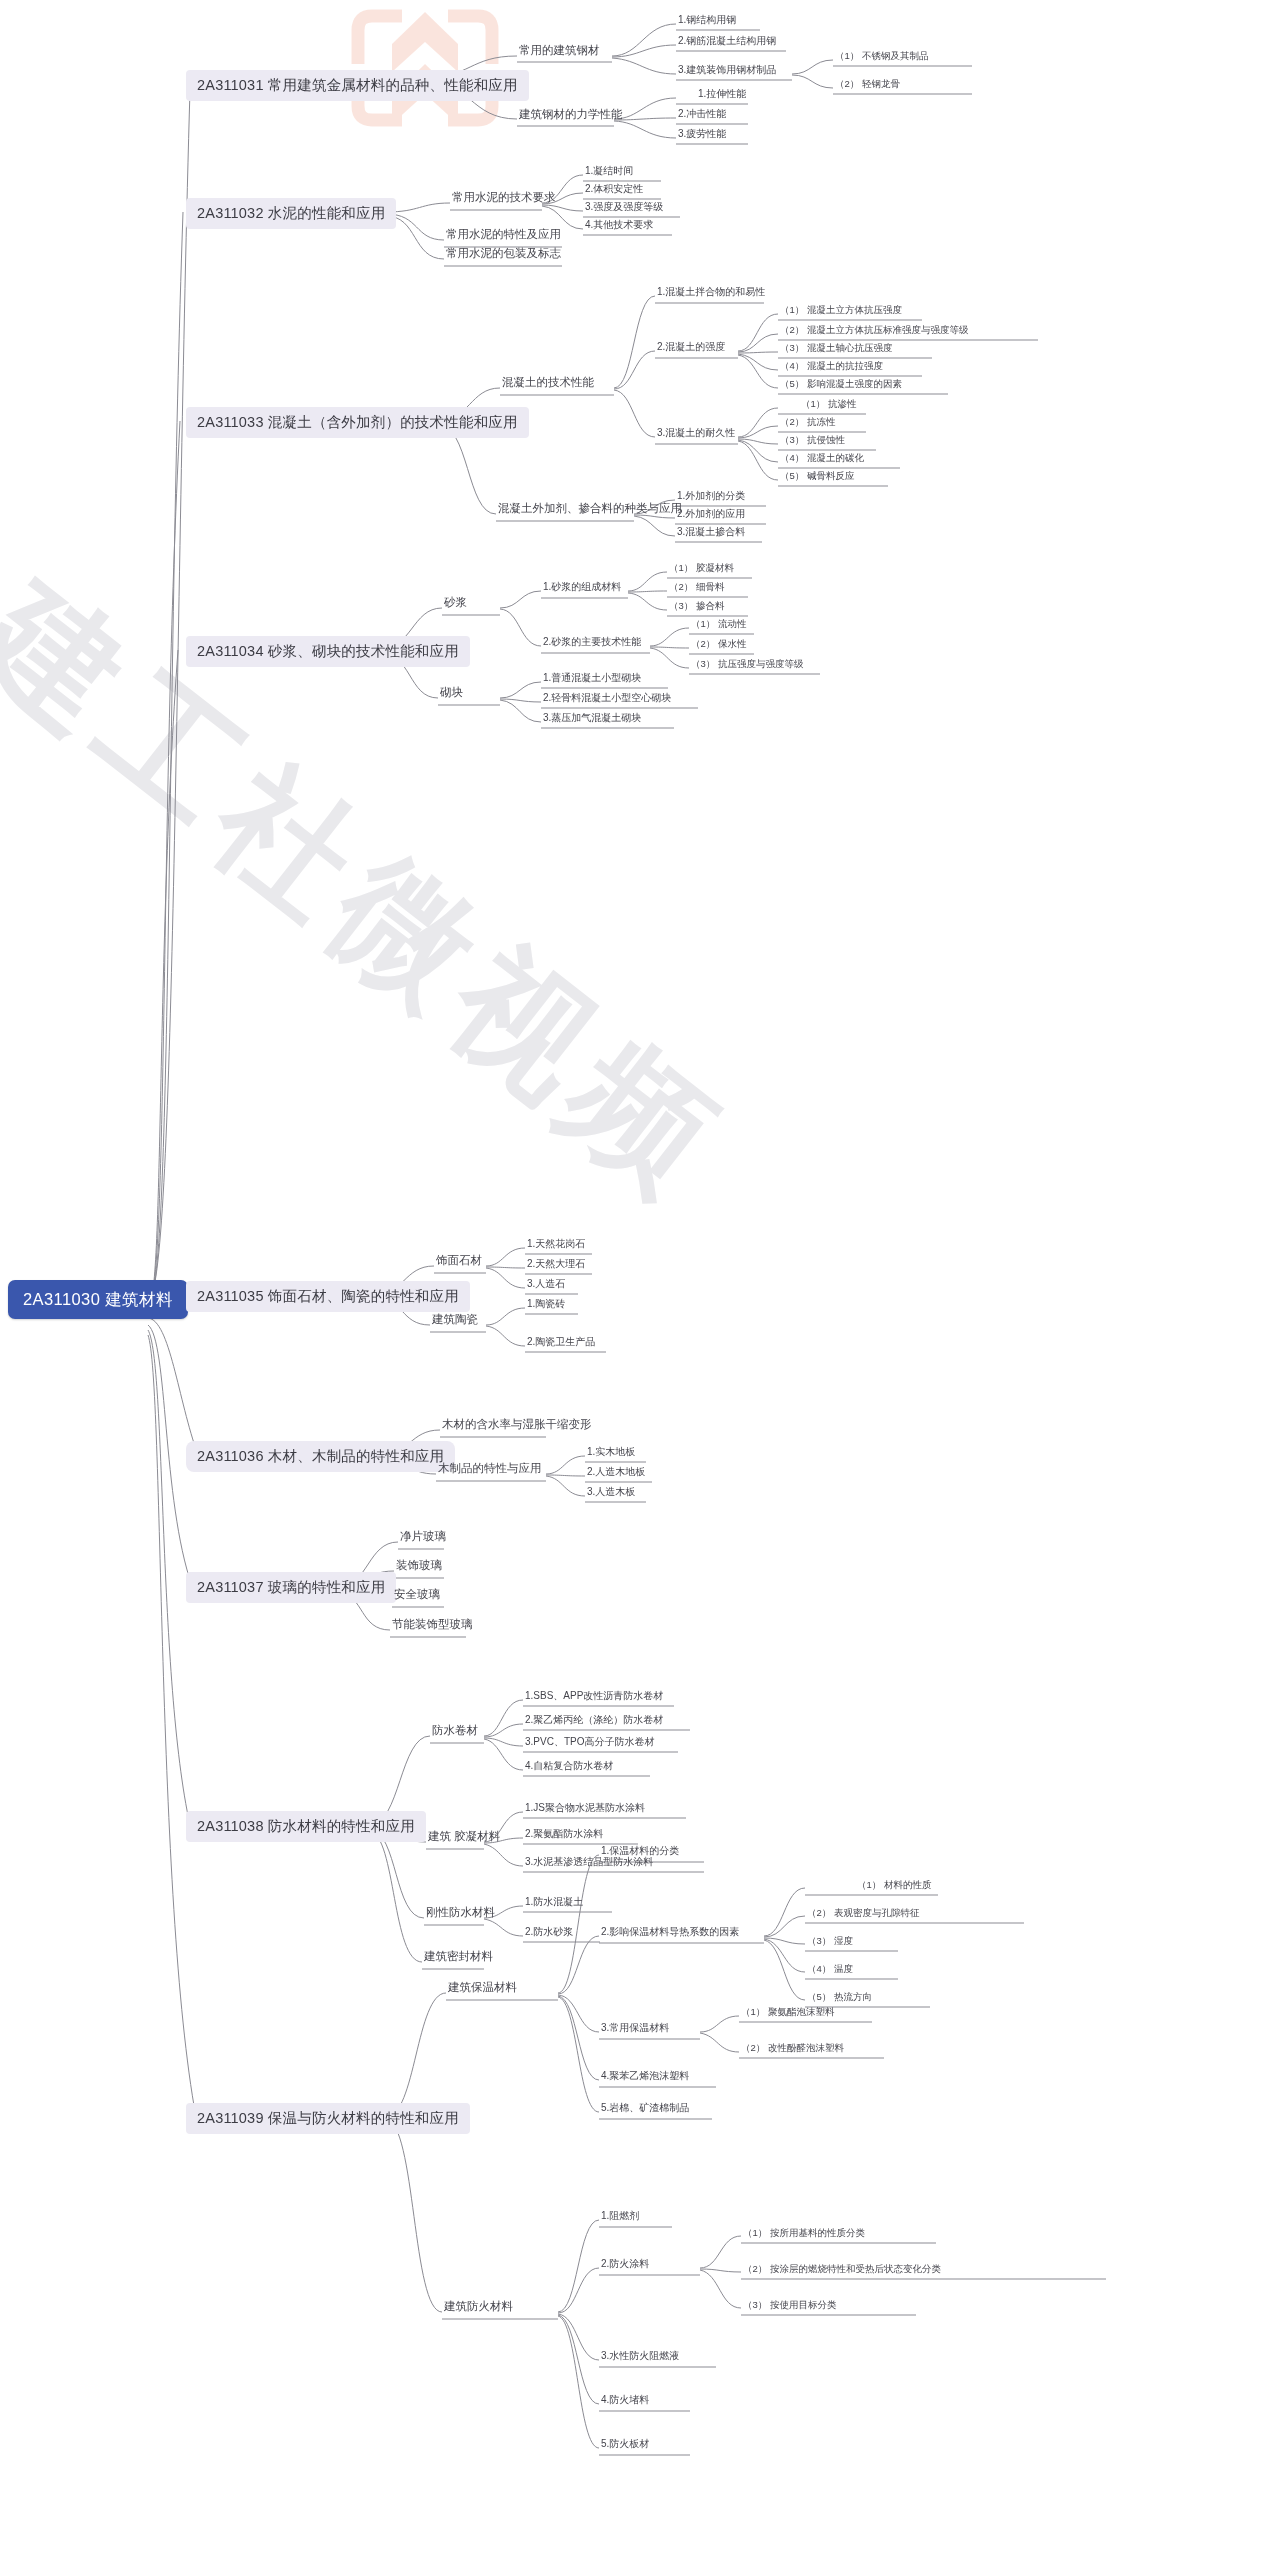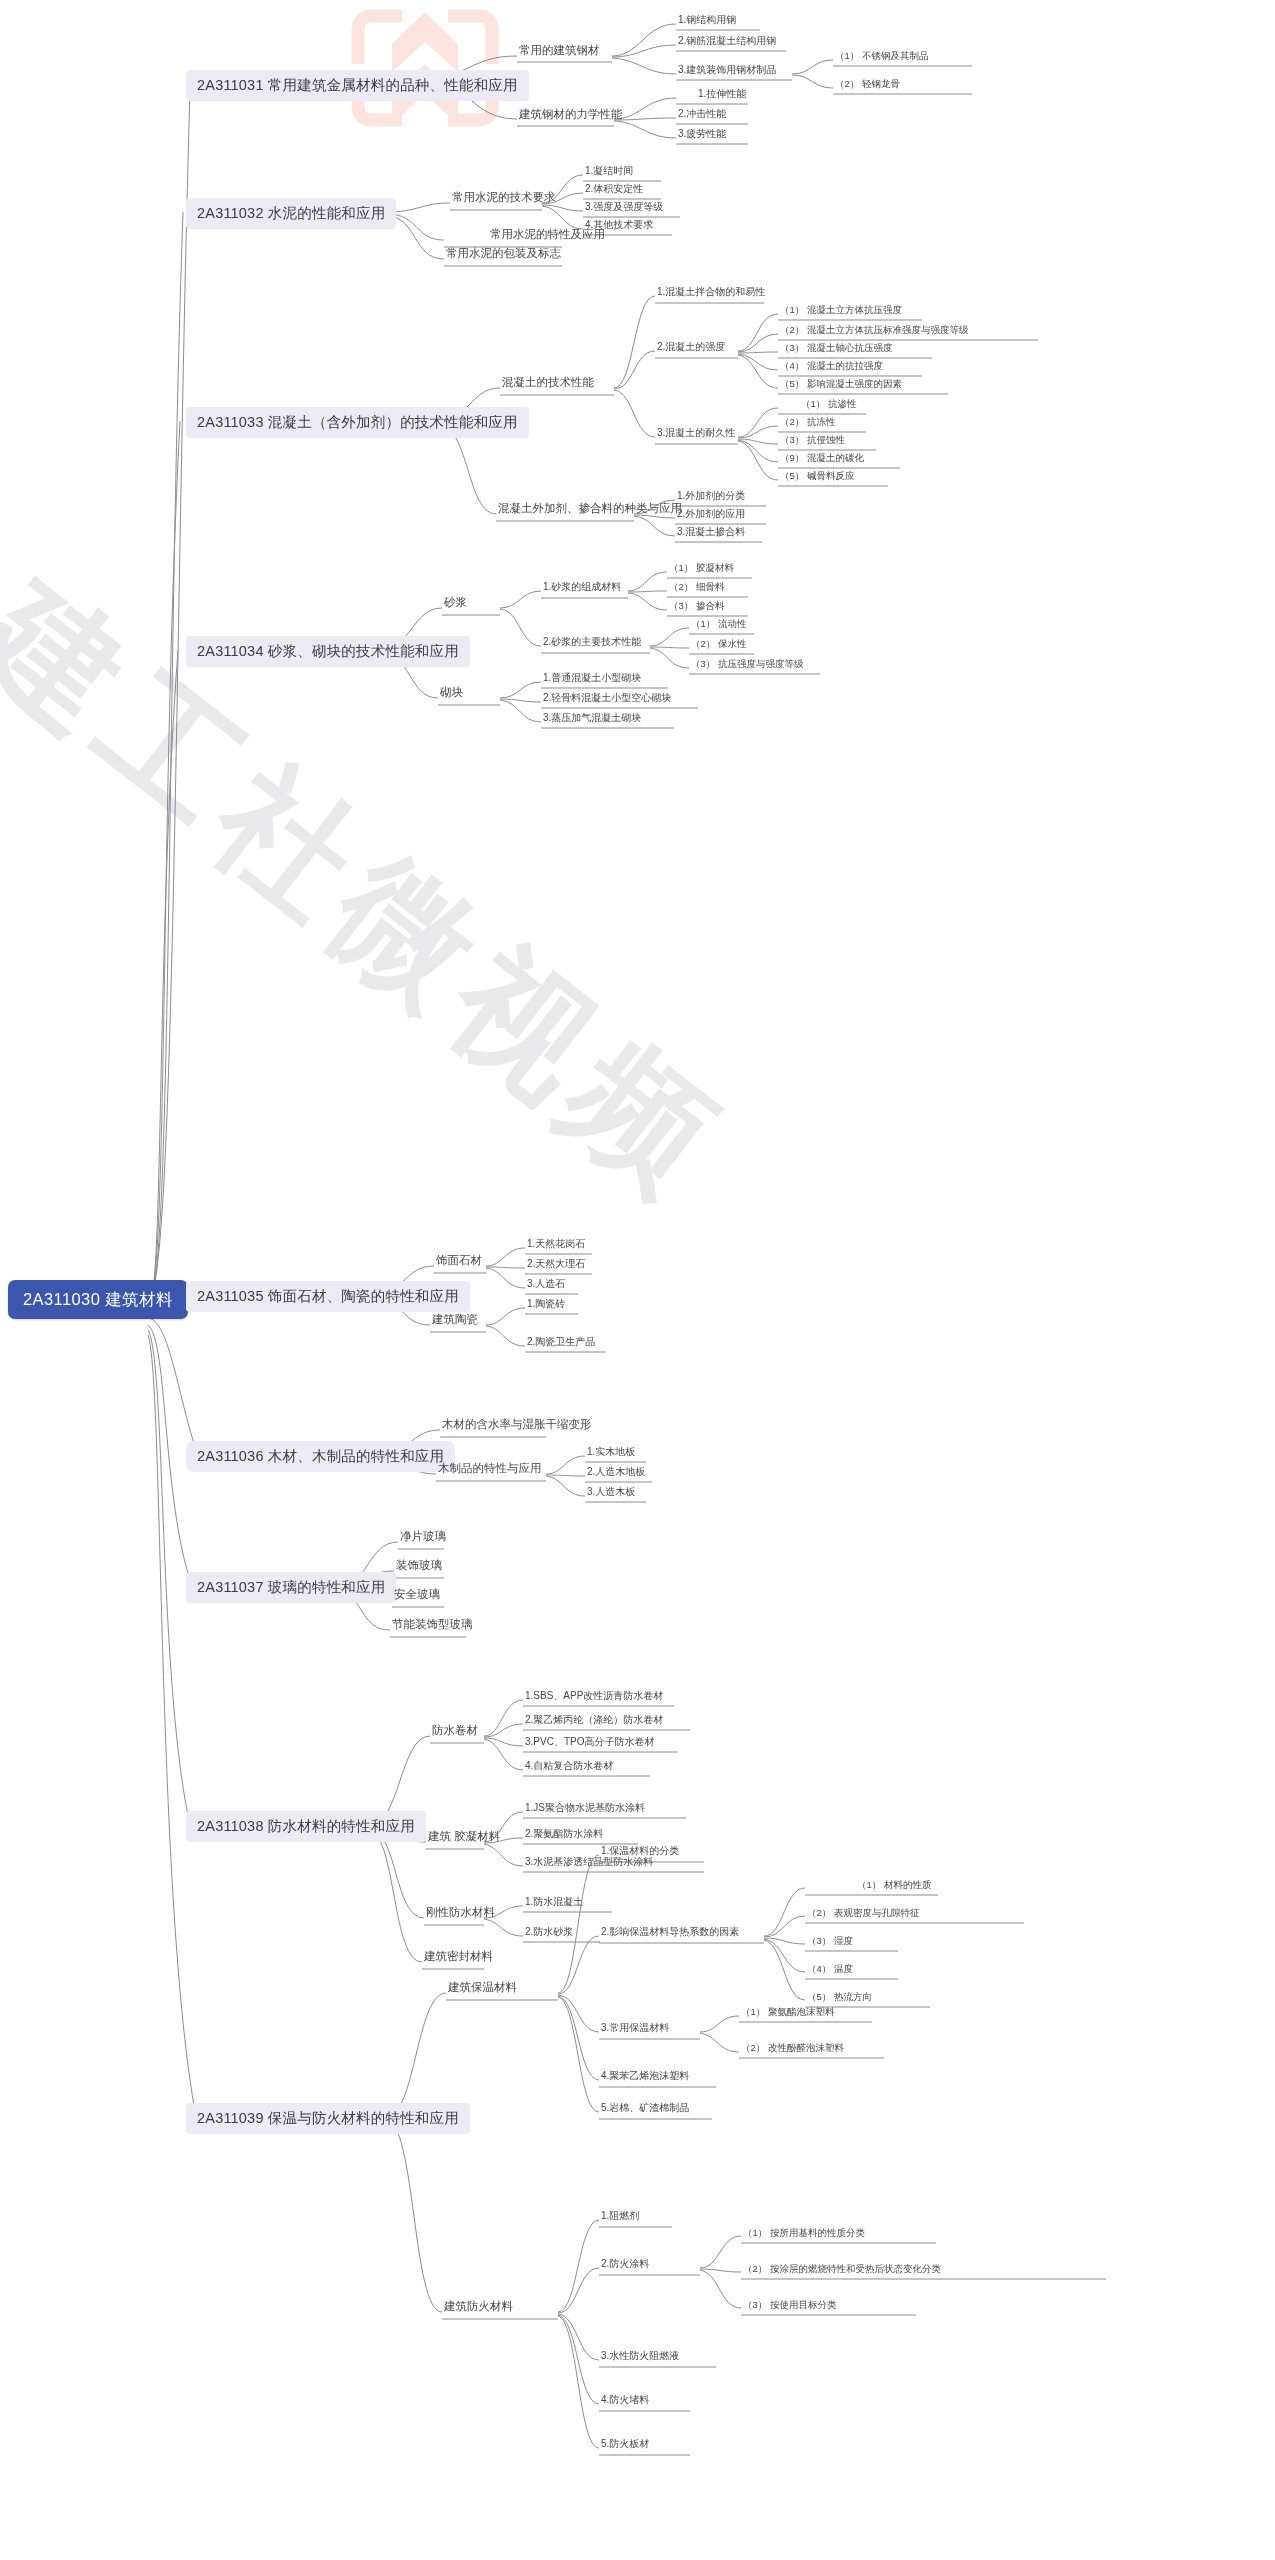--- a/index.html
+++ b/index.html
@@ -380,41 +380,41 @@
   <div class="node lvl3" style="left:676px; top:15px;">1.钢结构用钢</div>
   <div class="node lvl3" style="left:676px; top:36px;">2.钢筋混凝土结构用钢</div>
   <div class="node lvl3" style="left:676px; top:65px;">3.建筑装饰用钢材制品</div>
   <div class="node lvl4" style="left:833px; top:51px;">（1） 不锈钢及其制品</div>
   <div class="node lvl4" style="left:833px; top:79px;">（2） 轻钢龙骨</div>
   <div class="node lvl3" style="left:676px; top:89px;margin-left:20px;">1.拉伸性能</div>
   <div class="node lvl3" style="left:676px; top:109px;">2.冲击性能</div>
   <div class="node lvl3" style="left:676px; top:129px;">3.疲劳性能</div>
 
   <div class="node lvl2" style="left:450px; top:192px;">常用水泥的技术要求</div>
-  <div class="node lvl2" style="left:444px; top:229px;margin-left:44px;">常用水泥的特性及应用</div>
+  <div class="node lvl2" style="left:444px; top:229px;">常用水泥的特性及应用</div>
   <div class="node lvl2" style="left:444px; top:248px;">常用水泥的包装及标志</div>
   <div class="node lvl3" style="left:583px; top:166px;">1.凝结时间</div>
   <div class="node lvl3" style="left:583px; top:184px;">2.体积安定性</div>
   <div class="node lvl3" style="left:583px; top:202px;">3.强度及强度等级</div>
   <div class="node lvl3" style="left:583px; top:220px;">4.其他技术要求</div>
 
   <div class="node lvl2" style="left:500px; top:377px;">混凝土的技术性能</div>
   <div class="node lvl2" style="left:496px; top:503px;">混凝土外加剂、掺合料的种类与应用</div>
   <div class="node lvl3" style="left:655px; top:287px;">1.混凝土拌合物的和易性</div>
   <div class="node lvl3" style="left:655px; top:342px;">2.混凝土的强度</div>
   <div class="node lvl4" style="left:778px; top:305px;text-align:right;">（1） 混凝土立方体抗压强度</div>
   <div class="node lvl4" style="left:778px; top:325px;">（2） 混凝土立方体抗压标准强度与强度等级</div>
   <div class="node lvl4" style="left:778px; top:343px;">（3） 混凝土轴心抗压强度</div>
   <div class="node lvl4" style="left:778px; top:361px;">（4） 混凝土的抗拉强度</div>
   <div class="node lvl4" style="left:778px; top:379px;">（5） 影响混凝土强度的因素</div>
   <div class="node lvl3" style="left:655px; top:428px;">3.混凝土的耐久性</div>
   <div class="node lvl4" style="left:778px; top:399px;margin-left:21px;">（1） 抗渗性</div>
   <div class="node lvl4" style="left:778px; top:417px;">（2） 抗冻性</div>
   <div class="node lvl4" style="left:778px; top:435px;">（3） 抗侵蚀性</div>
-  <div class="node lvl4" style="left:778px; top:453px;">（9） 混凝土的碳化</div>
+  <div class="node lvl4" style="left:778px; top:453px;">（4） 混凝土的碳化</div>
   <div class="node lvl4" style="left:778px; top:471px;">（5） 碱骨料反应</div>
   <div class="node lvl3" style="left:675px; top:491px;">1.外加剂的分类</div>
   <div class="node lvl3" style="left:675px; top:509px;">2.外加剂的应用</div>
   <div class="node lvl3" style="left:675px; top:527px;">3.混凝土掺合料</div>
 
   <div class="node lvl2" style="left:442px; top:597px;">砂浆</div>
   <div class="node lvl2" style="left:438px; top:687px;">砌块</div>
   <div class="node lvl3" style="left:541px; top:582px;">1.砂浆的组成材料</div>
   <div class="node lvl3" style="left:541px; top:637px;">2.砂浆的主要技术性能</div>
   <div class="node lvl4" style="left:667px; top:563px;">（1） 胶凝材料</div>

